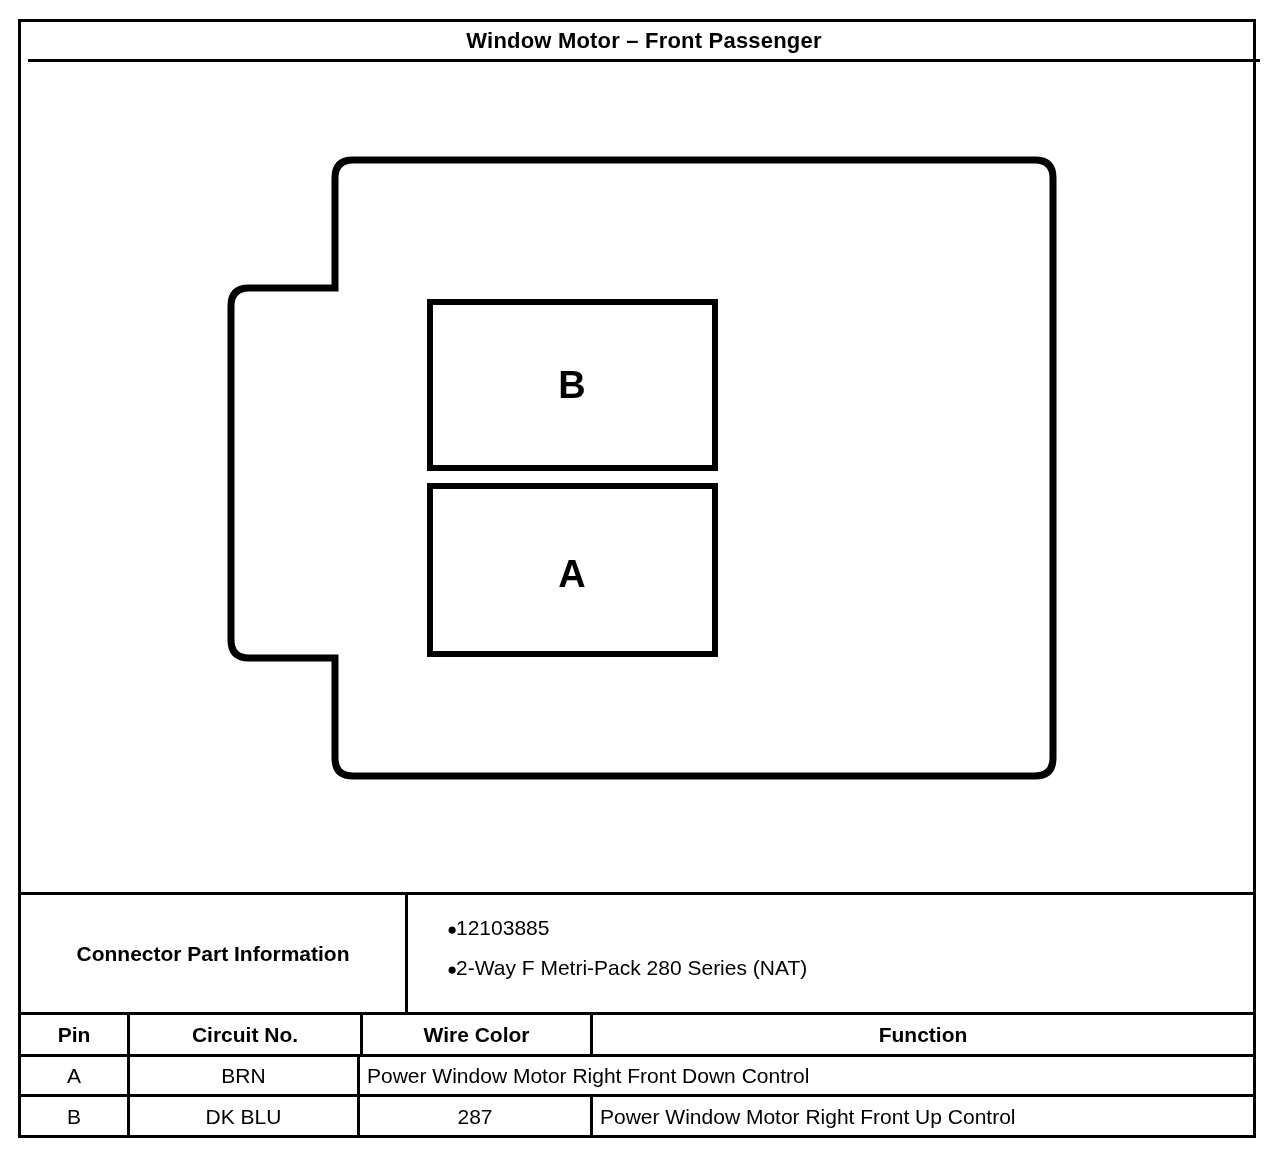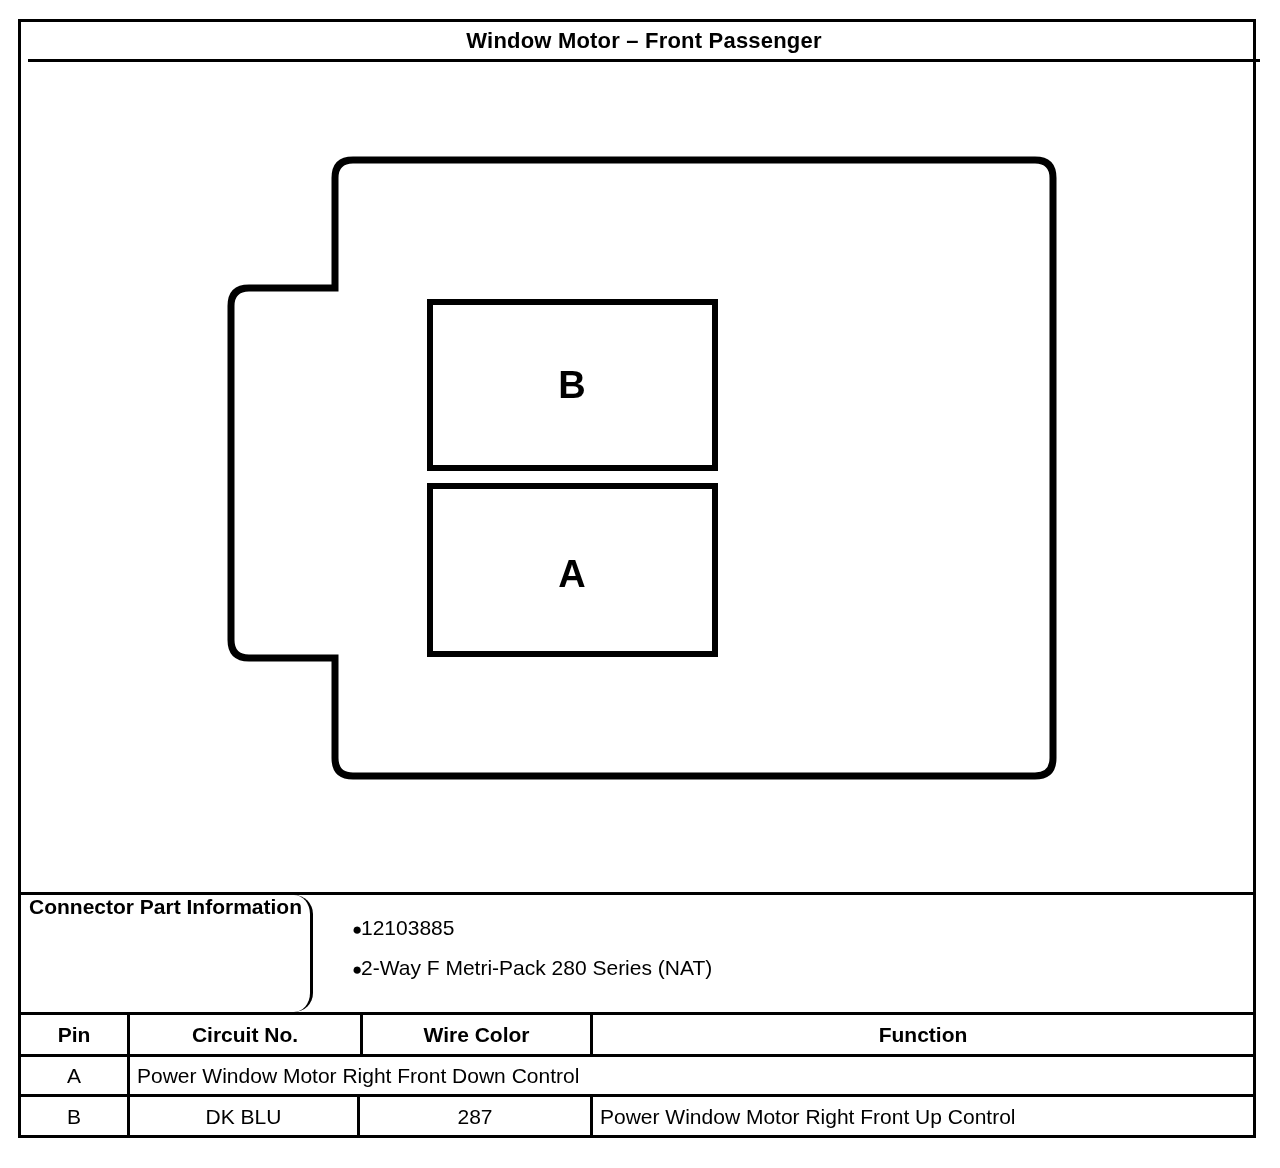--- a/index.html
+++ b/index.html
@@ -68,27 +68,26 @@
     position: absolute;
     left: 0;
     top: 873px;           
     width: 100%;
     height: 120px;
     border-bottom: 3px solid #000;
     box-sizing: border-box;
     display: flex;
   }
   #cpi-label-cell {
-    width: 292px;         
+    width: 387px;         
     border-right: 3px solid #000;
     box-sizing: border-box;
     display: flex;
-    align-items: flex-start;
+    align-items: center;
     justify-content: center;
-    border-radius: 19px;
   }
   #cpi-label-text {
     font-size: 21px;
     font-weight: bold;
     white-space: nowrap;
   }
   #cpi-values-cell {
     flex: 1;
     box-sizing: border-box;
     padding: 14px 0 0 0;
@@ -209,20 +208,21 @@
 
     <div class="trow" id="header-row">
       <div class="cell c-pin">Pin</div>
       <div class="cell c-circuit">Circuit No.</div>
       <div class="cell c-wire">Wire Color</div>
       <div class="cell c-func center last">Function</div>
     </div>
 
     <div class="trow data-row" id="data-row-a">
       <div class="cell c-pin">A</div>
+      <div class="cell c-wire">BRN</div>
       <div class="cell c-func last">Power Window Motor Right Front Down Control</div>
     </div>
 
     <div class="trow data-row" id="data-row-b">
       <div class="cell c-pin">B</div>
       <div class="cell c-wire">DK BLU</div>
       <div class="cell c-circuit">287</div>
       <div class="cell c-func last">Power Window Motor Right Front Up Control</div>
     </div>
 

